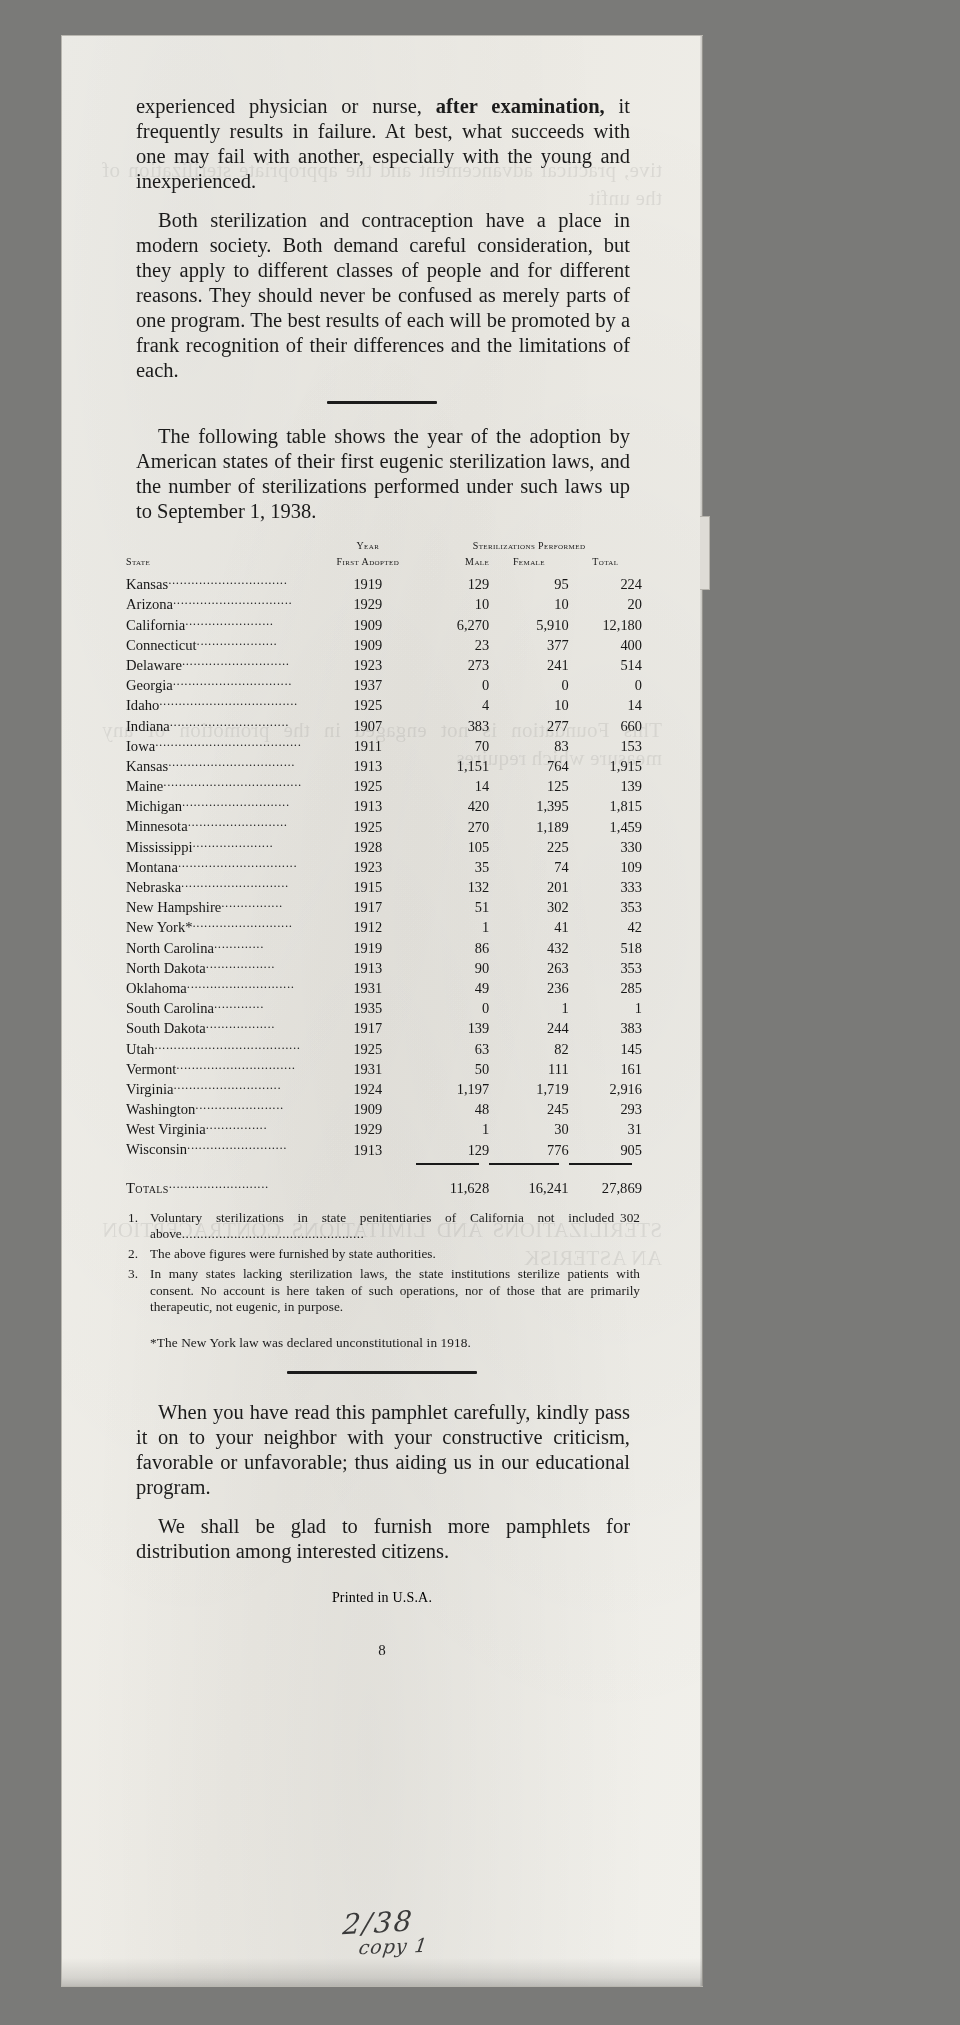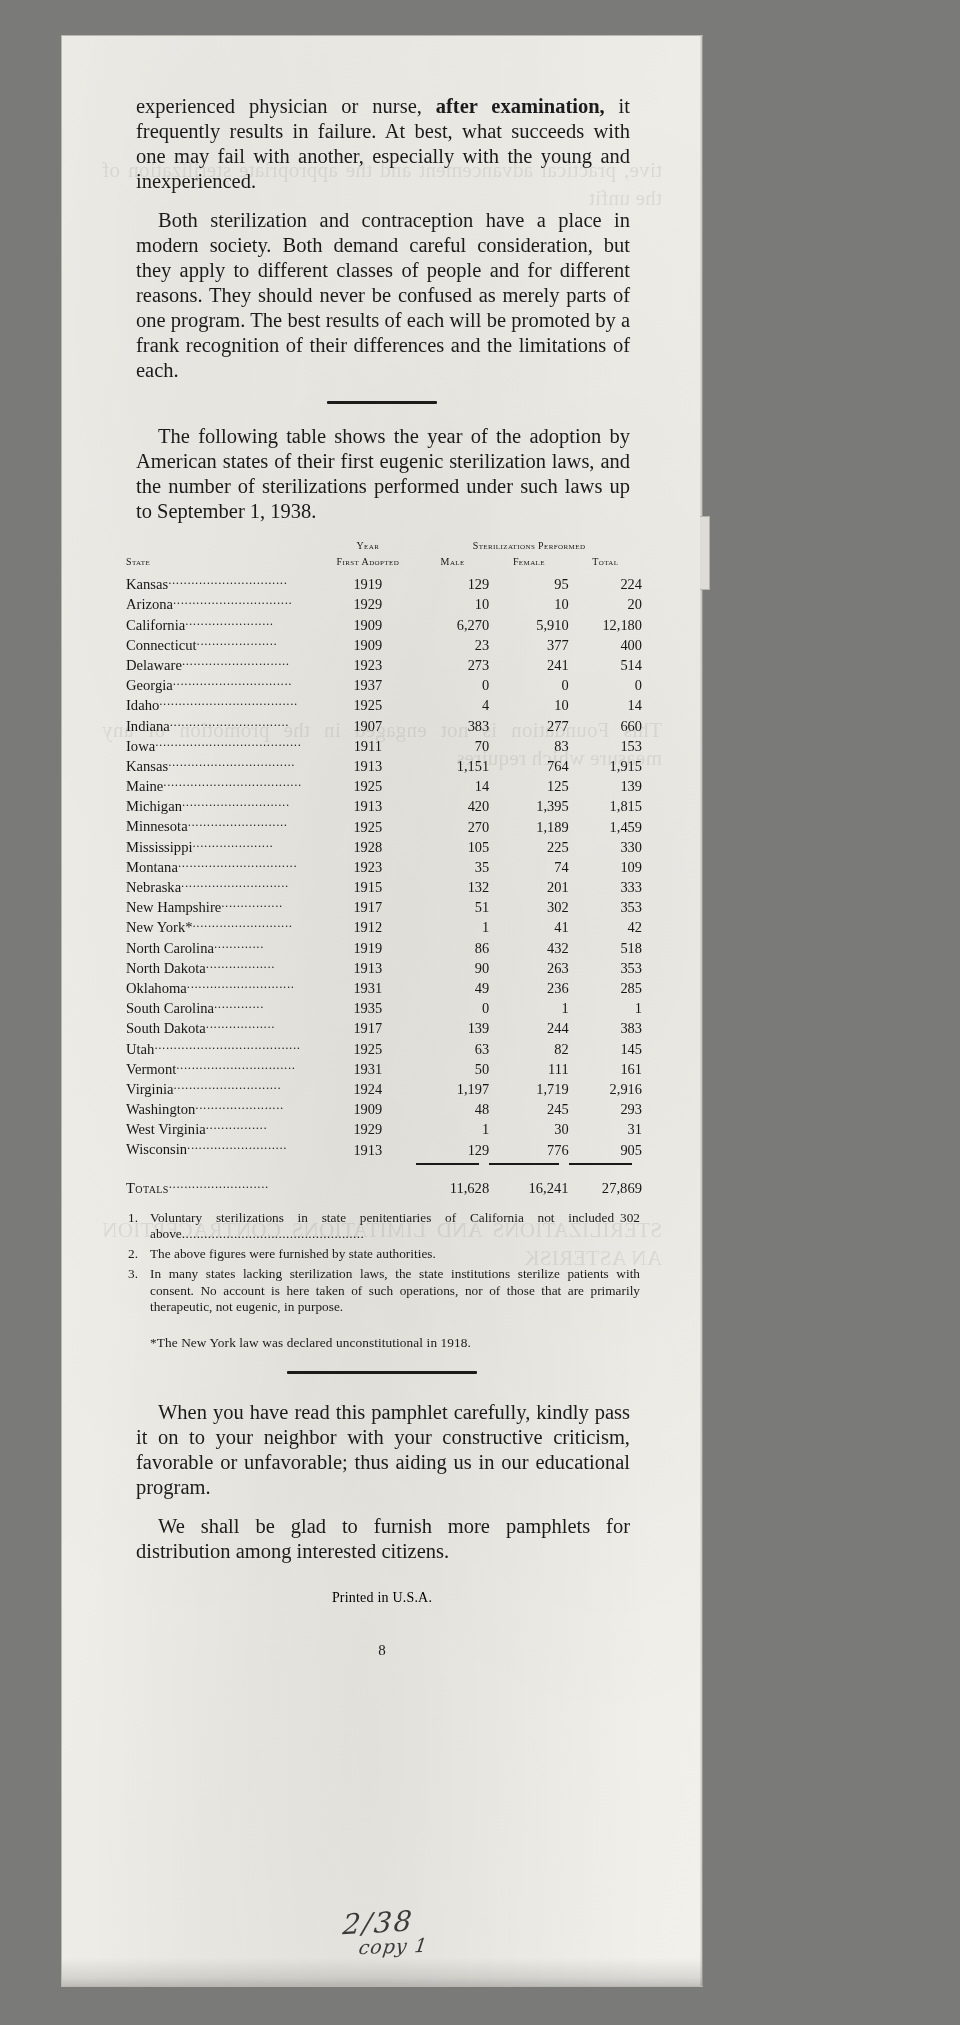--- a/index.html
+++ b/index.html
@@ -89,21 +89,21 @@
     font-size:10px;
     letter-spacing:.4px;
     font-weight:normal;
   }
   th.grp{
     text-align:center;
     padding-bottom:1px;
   }
   th.h-state{text-align:left;width:205px;}
   th.h-year{text-align:center;width:135px;}
-  th.h-male{text-align:center;width:95px;}
+  th.h-male{text-align:right;width:95px;}
   th.h-female{text-align:center;width:105px;}
   th.h-total{text-align:center;width:95px;}
   tr.hdr2 th{padding-bottom:3px;}
 
   td.state{
     text-align:left;
     white-space:nowrap;
     overflow:hidden;
     font-size:14.6px;
     line-height:16.1px;

